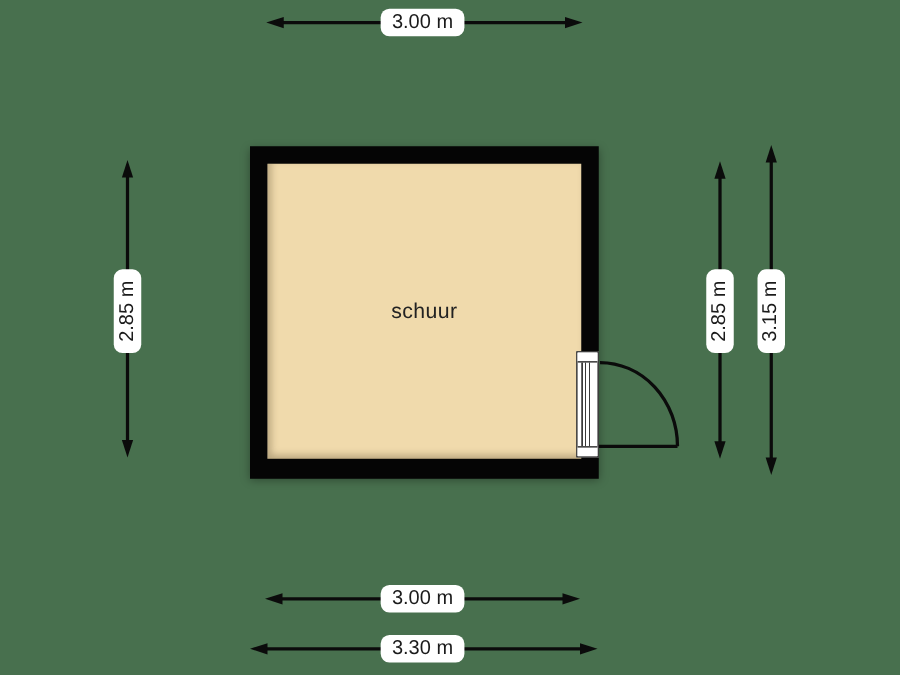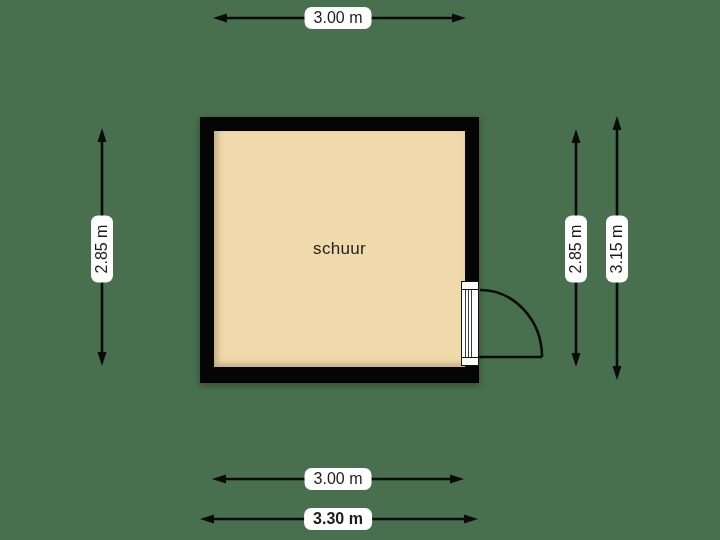--- a/index.html
+++ b/index.html
@@ -153,15 +153,15 @@
   <div class="dim-label" style="left:338px; top:18px;">3.00 m</div>
 
   <div class="dim-label v" style="left:102px; top:249px;">2.85 m</div>
 
   <div class="dim-label v" style="left:576px; top:249px;">2.85 m</div>
 
   <div class="dim-label v" style="left:617px; top:249px;">3.15 m</div>
 
   <div class="dim-label" style="left:338px; top:479px;">3.00 m</div>
 
-  <div class="dim-label" style="left:338px; top:519px;font-weight:bold;">3.30 m</div>
+  <div class="dim-label" style="left:338px; top:519px;">3.30 m</div>
 
 </div>
 
 </body></html>

